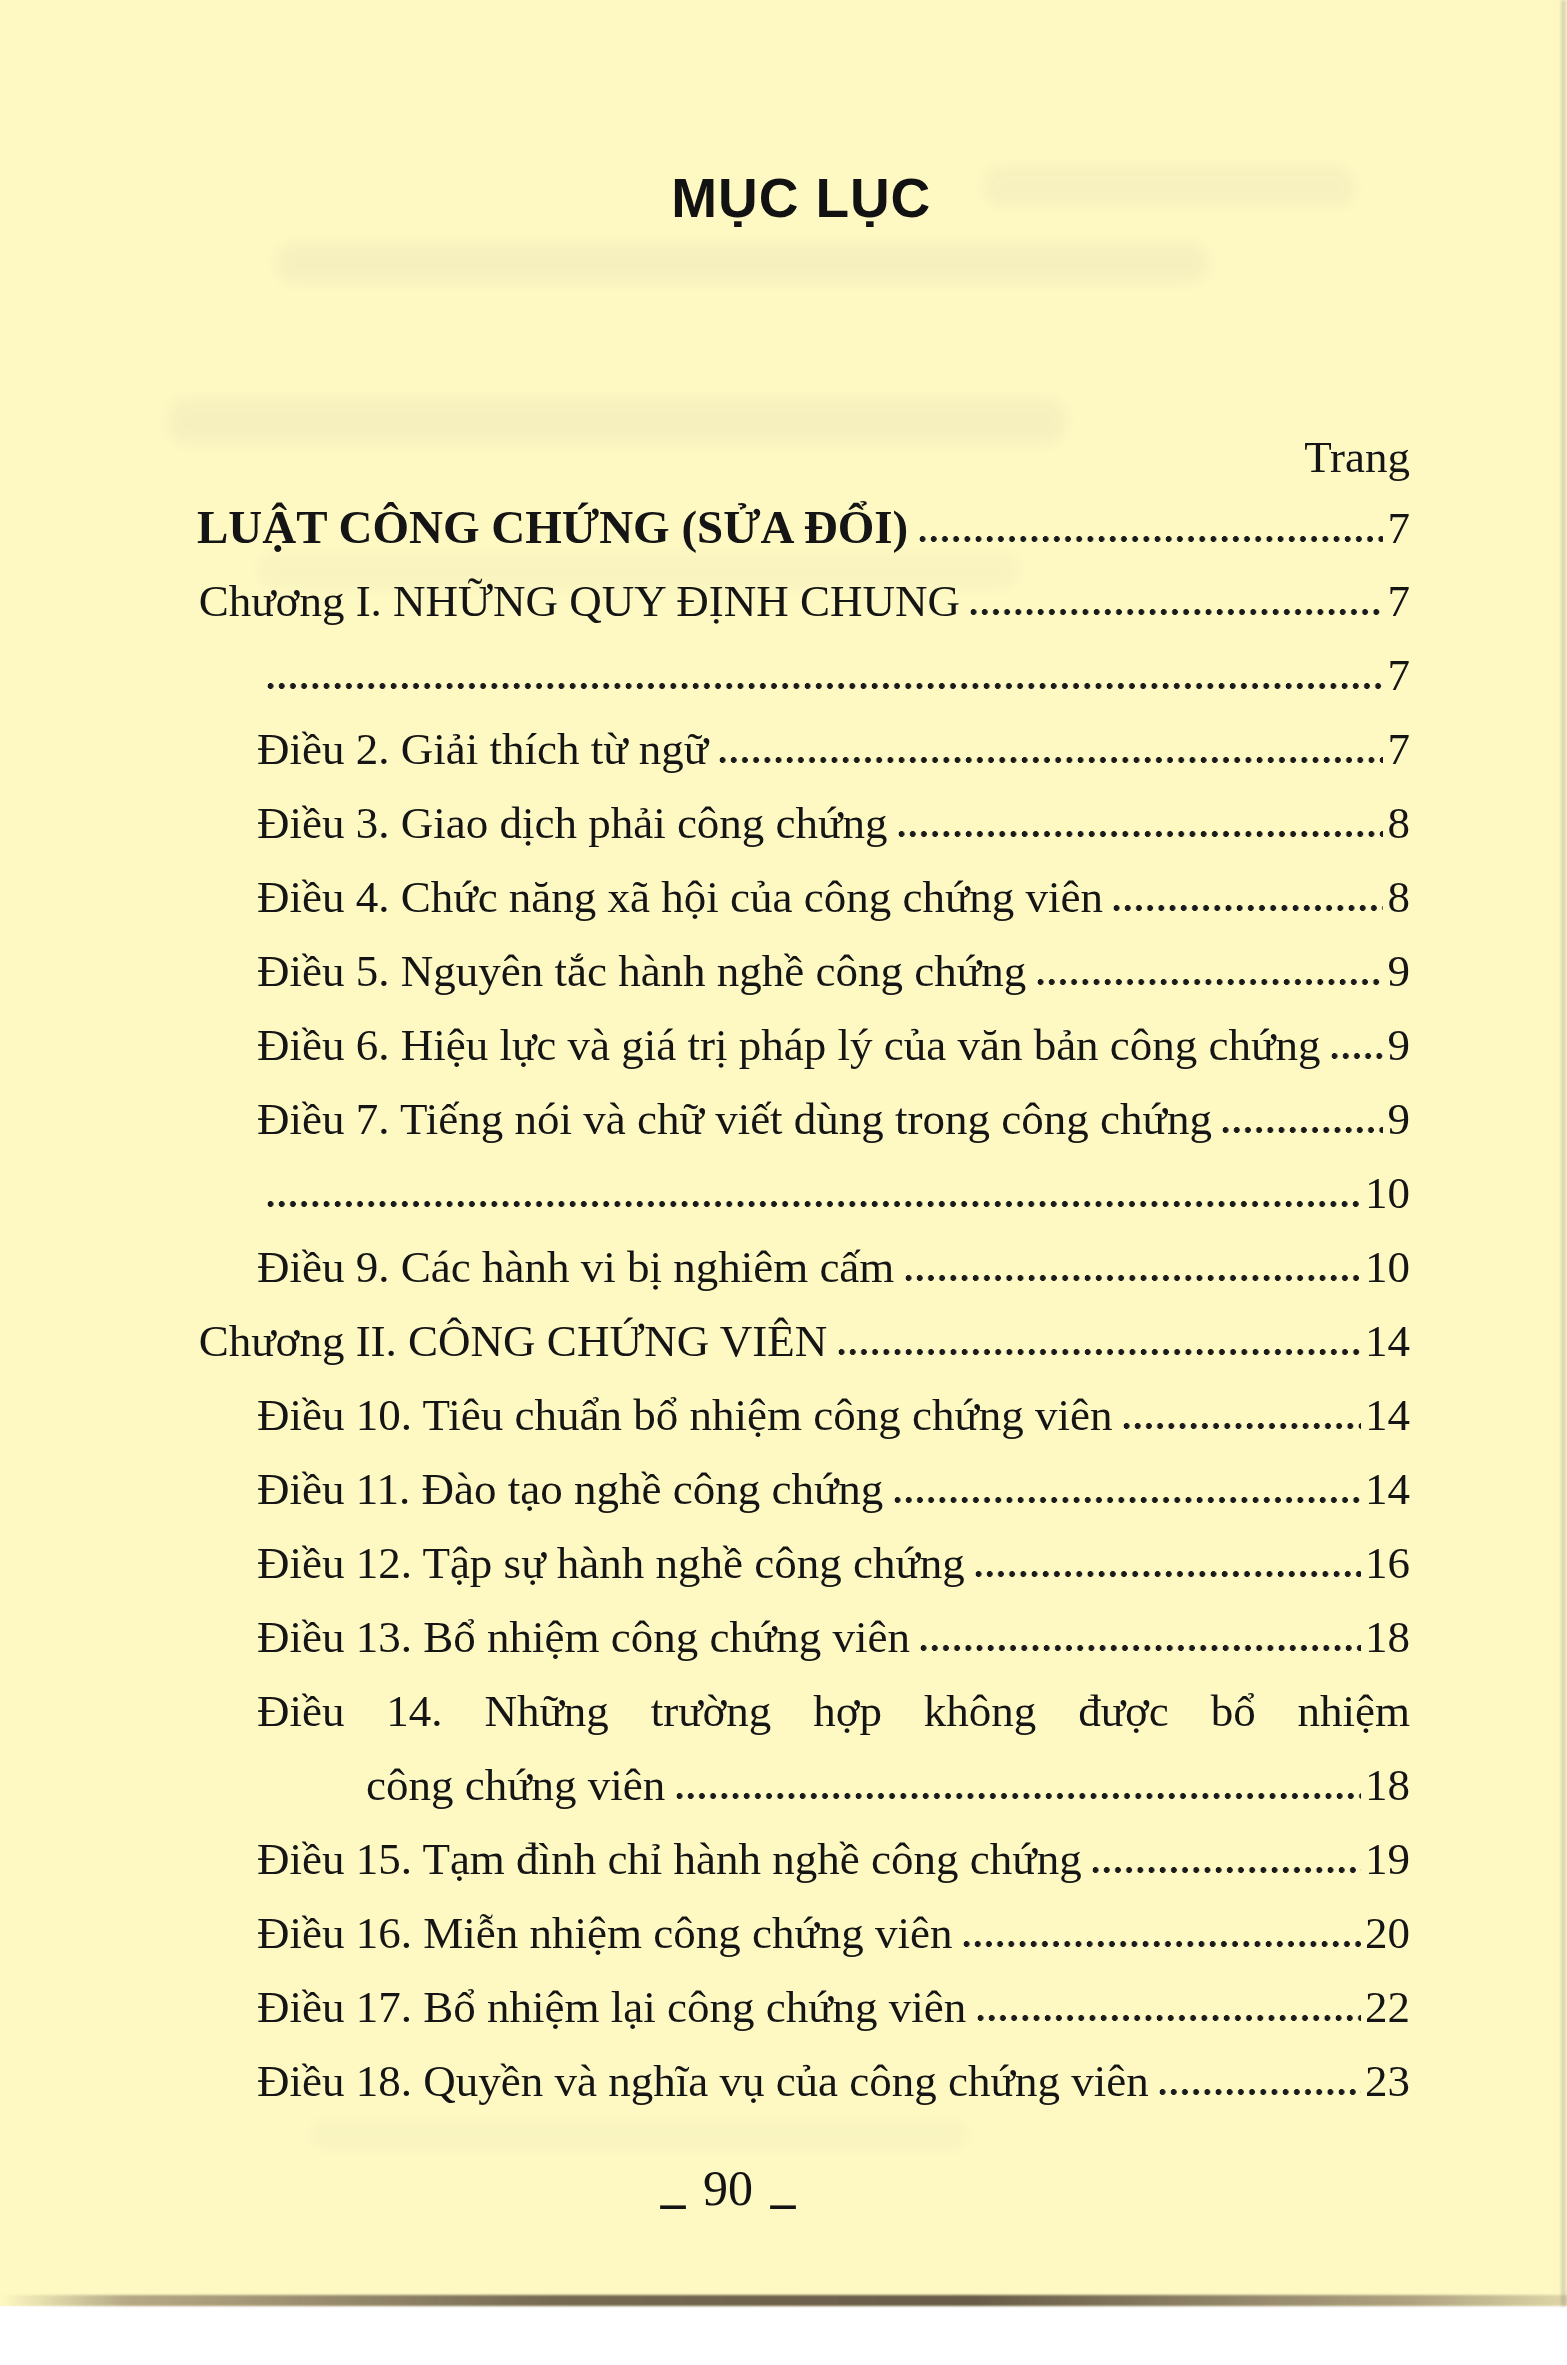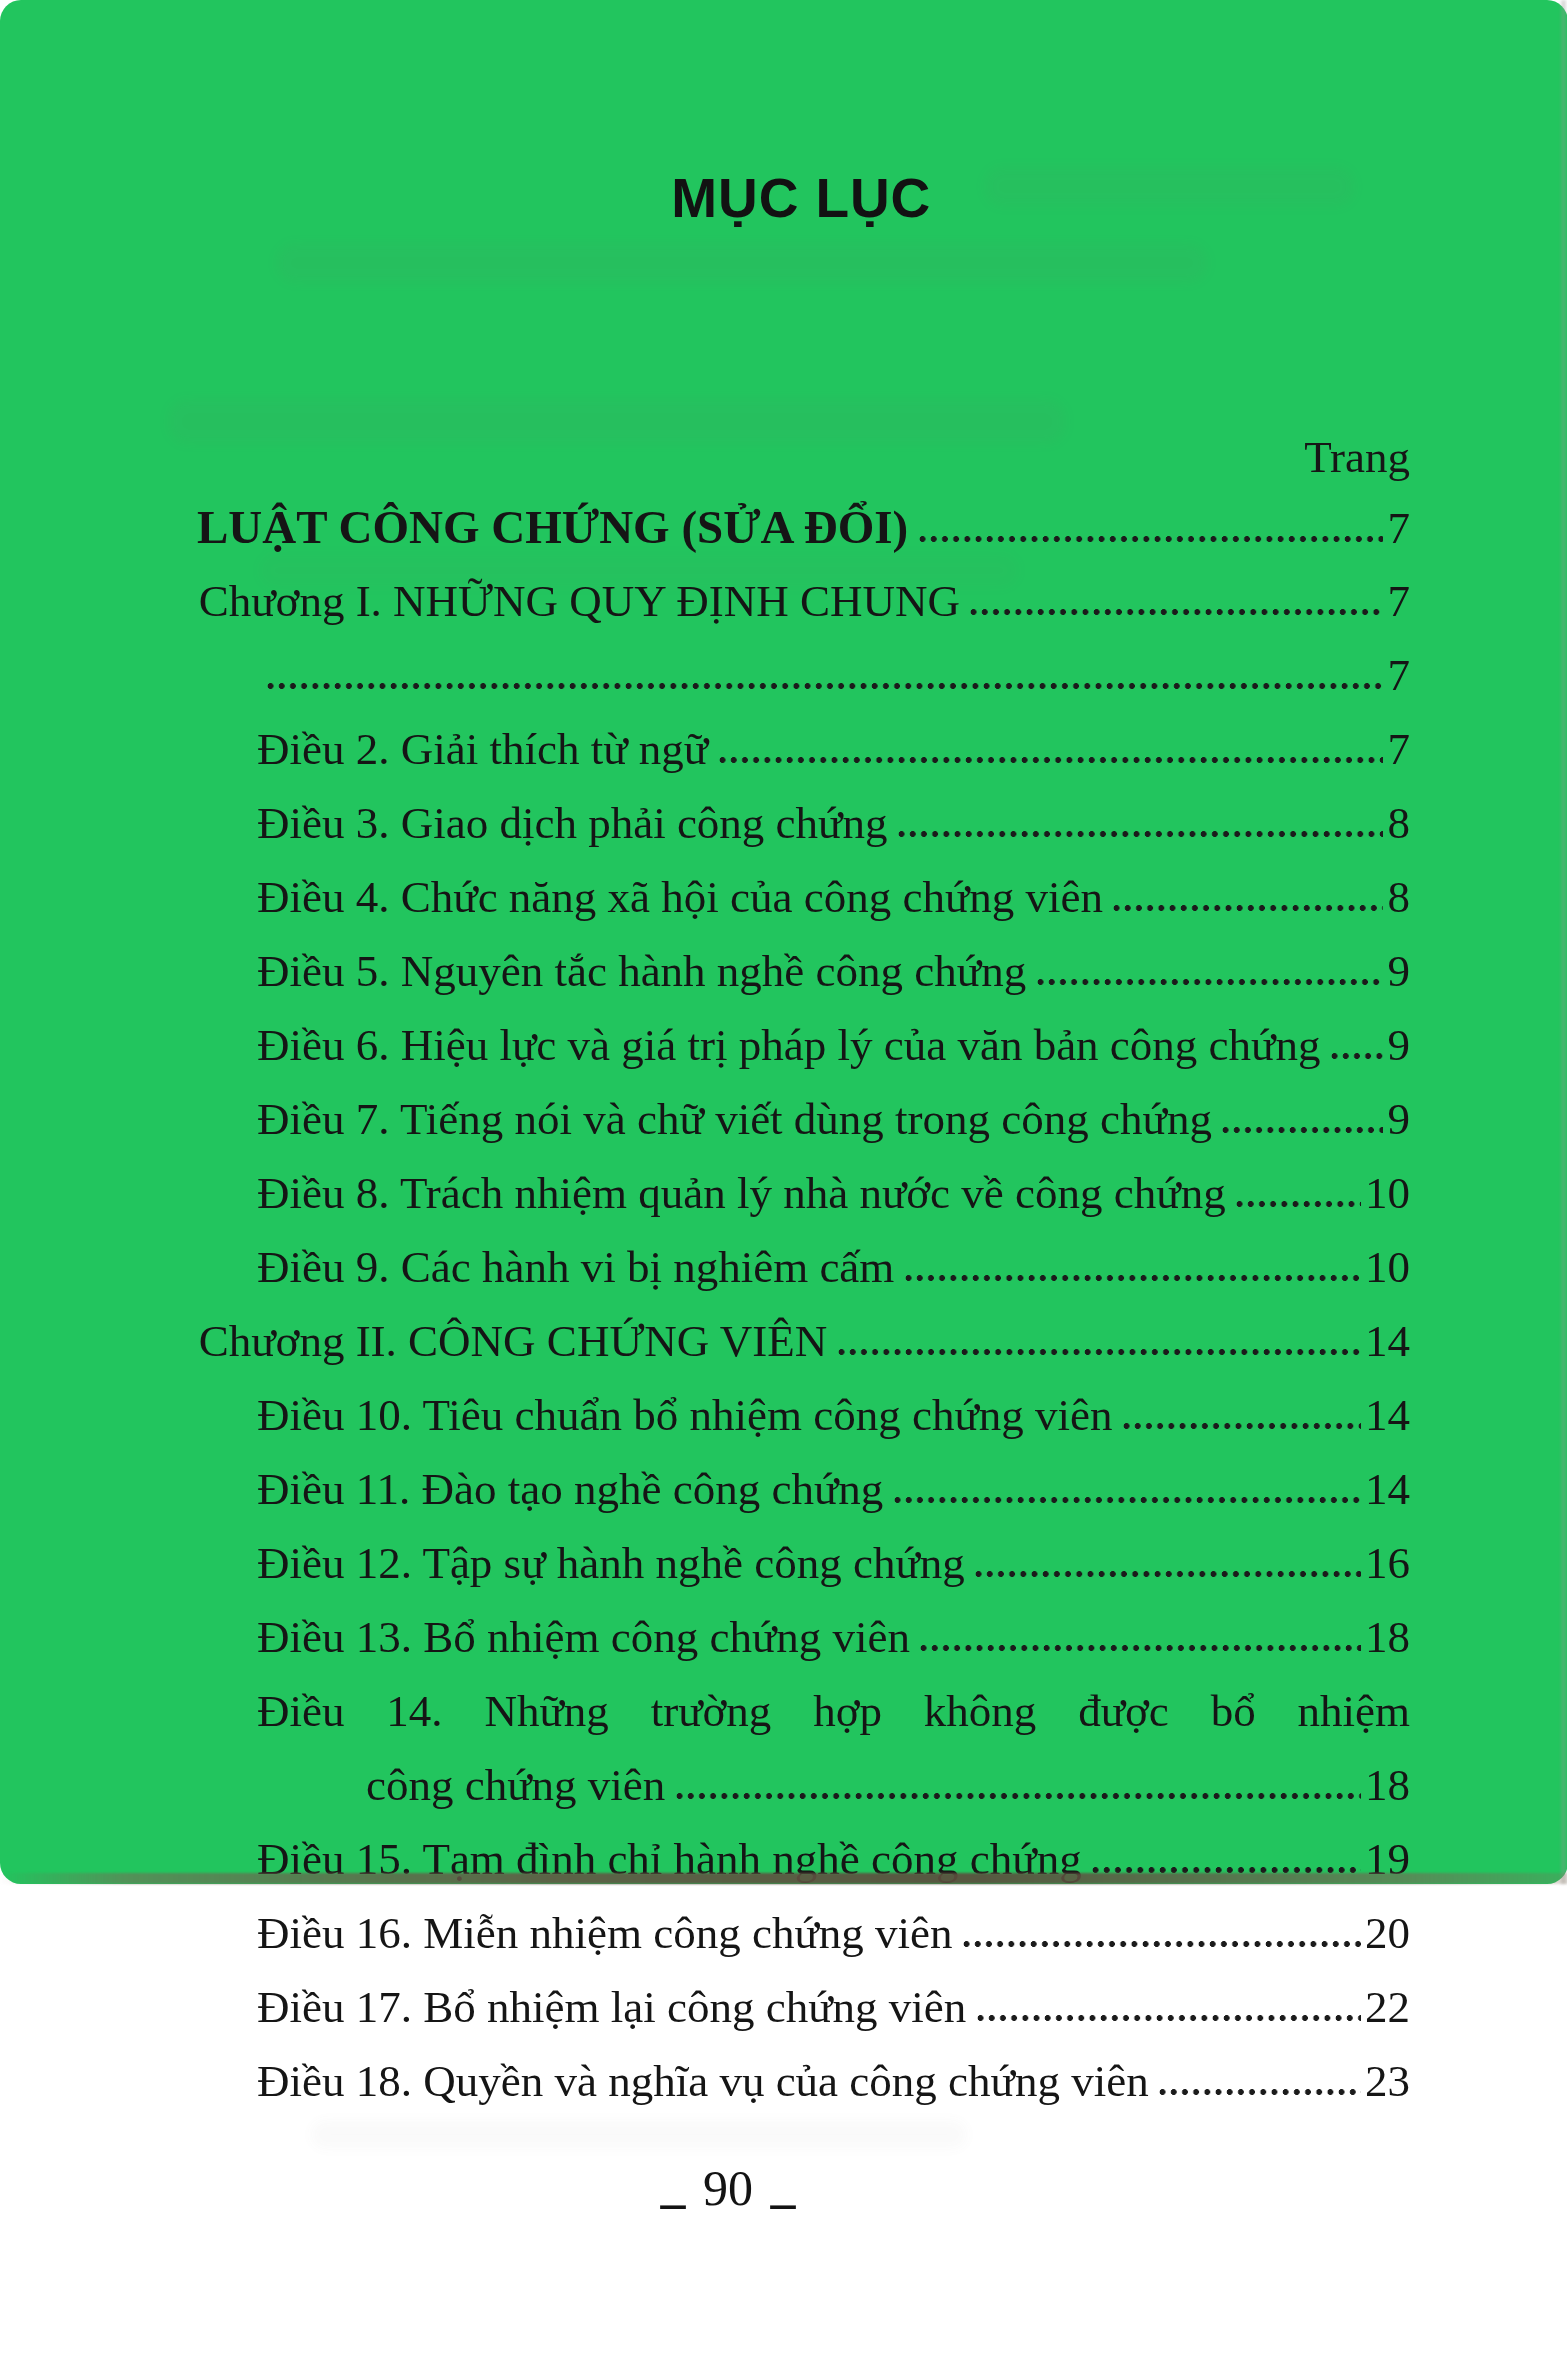--- a/index.html
+++ b/index.html
@@ -6,25 +6,24 @@
     margin: 0;
     padding: 0;
     width: 1568px;
     height: 2366px;
     overflow: hidden;
     background: #ffffff;
   }
   .page {
     position: relative;
     width: 1568px;
-    height: 1884px;
-    background: #22c55e;
+    height: 2306px;
+    background: #fef9c3;
     font-family: "Liberation Serif", "DejaVu Serif", serif;
     color: #151515;
-    border-radius: 21px;
   }
 
   
   .title {
     position: absolute;
     top: 162px;
     left: 0;
     width: 100%;
     margin: 0;
     text-align: center;
@@ -209,21 +208,20 @@
         <span class="txt">Điều 6. Hiệu lực và giá trị pháp lý của văn bản công chứng</span>
         <span class="leader"></span>
         <span class="pg">9</span>
       </div>
       <div class="row style-article">
         <span class="txt">Điều 7. Tiếng nói và chữ viết dùng trong công chứng</span>
         <span class="leader"></span>
         <span class="pg">9</span>
       </div>
       <div class="row style-article">
-        <span class="txt">Điều 8. Trách nhiệm quản lý nhà nước về công chứng</span>
         <span class="leader"></span>
         <span class="pg">10</span>
       </div>
       <div class="row style-article">
         <span class="txt">Điều 9. Các hành vi bị nghiêm cấm</span>
         <span class="leader"></span>
         <span class="pg">10</span>
       </div>
       <div class="row style-chapter">
         <span class="txt">Chương II. CÔNG CHỨNG VIÊN</span>

